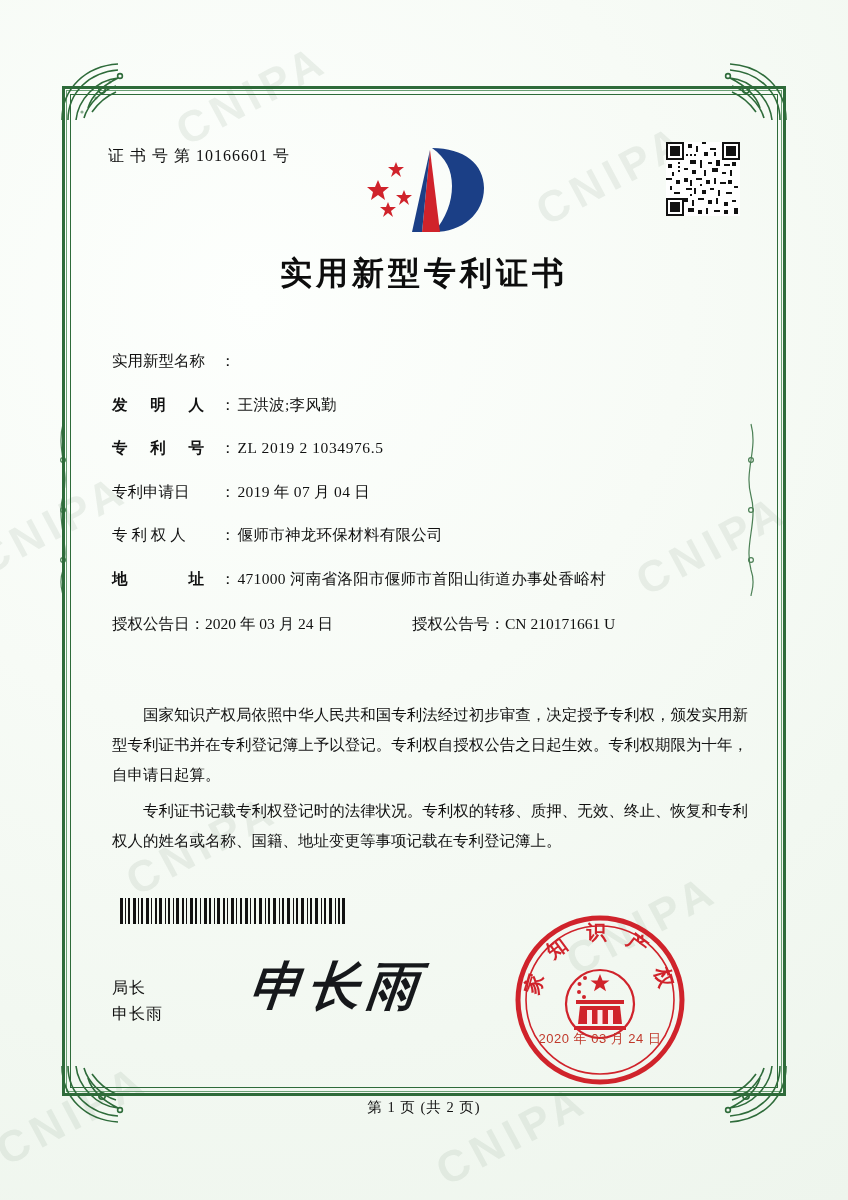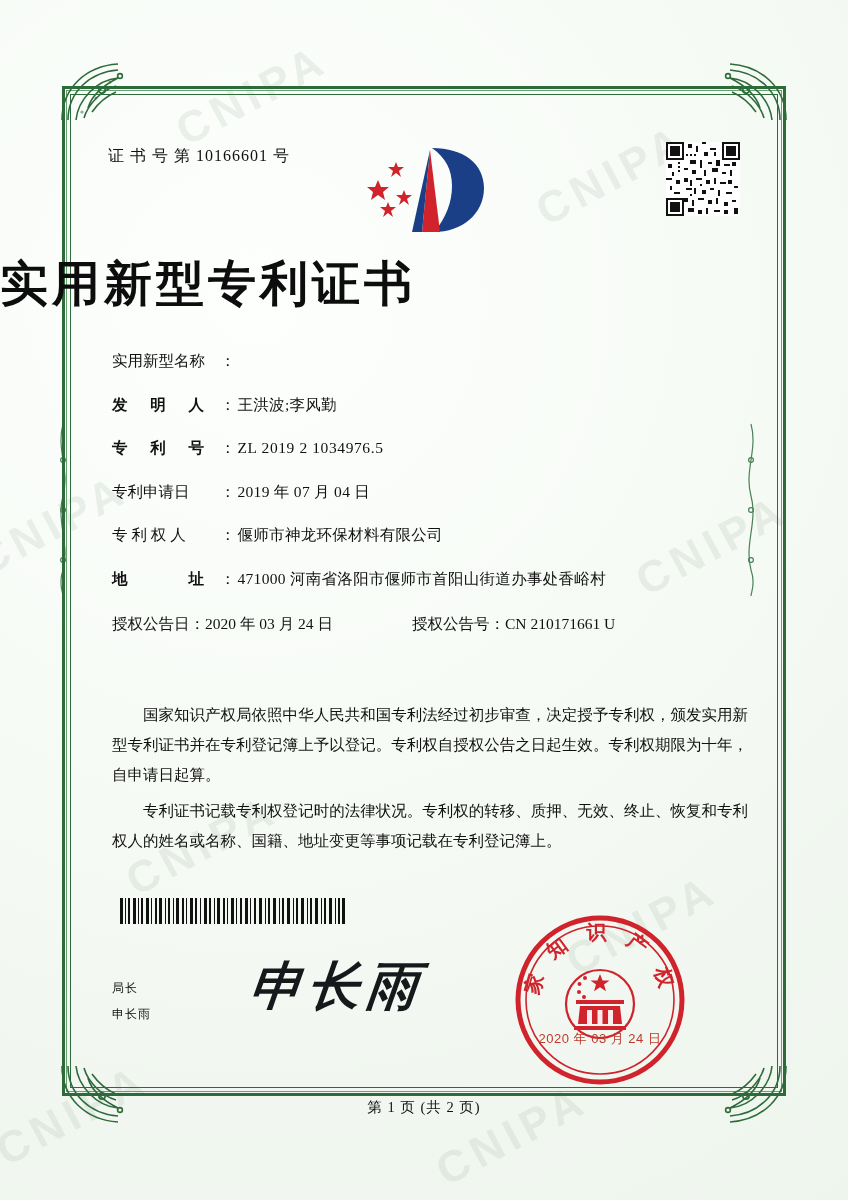--- a/index.html
+++ b/index.html
@@ -102,22 +102,22 @@
 
   .qr {
     position: absolute;
     right: 108px; top: 142px;
     width: 74px; height: 74px;
   }
 
   .title {
     position: absolute;
     left: 0; right: 0; top: 252px;
-    text-align: left;
-    font-size: 48px;
+    text-align: center;
+    font-size: 32px;
     font-weight: 700;
     letter-spacing: 4px;
     color: #0d0d0d;
     font-family: "Liberation Serif", "DejaVu Serif", serif;
   }
 
   
   .fields {
     position: absolute;
     left: 112px; top: 352px;
@@ -184,21 +184,21 @@
   .barcode {
     position: absolute;
     left: 120px; top: 898px;
     width: 225px; height: 26px;
   }
 
   
   .sig-label {
     position: absolute;
     left: 112px; top: 975px;
-    font-size: 12px;
+    font-size: 16px;
     line-height: 26px;
     letter-spacing: 1px;
   }
   .sig-script {
     position: absolute;
     left: 250px; top: 952px;
     font-size: 52px;
     font-family: "DejaVu Serif", serif;
     font-style: italic;
     font-weight: 700;

